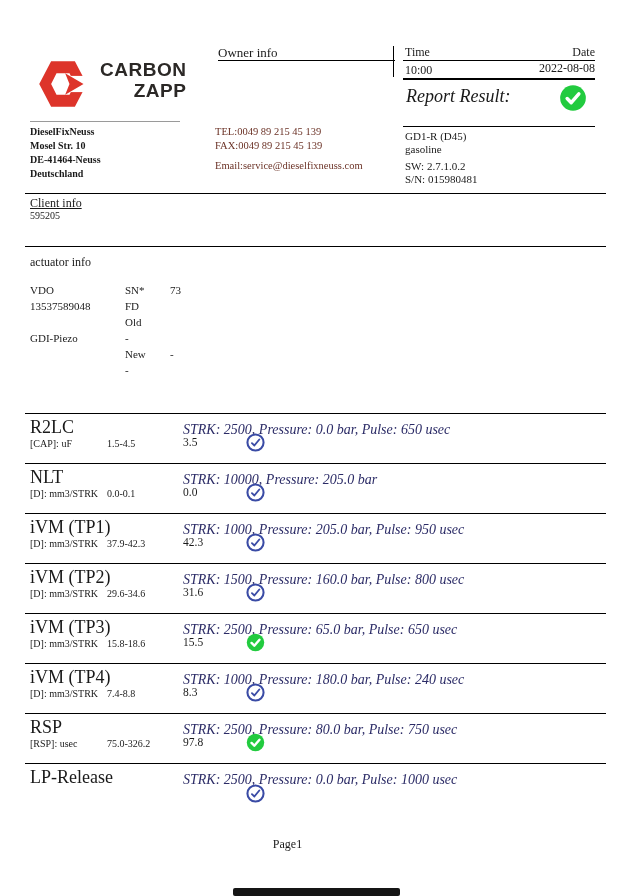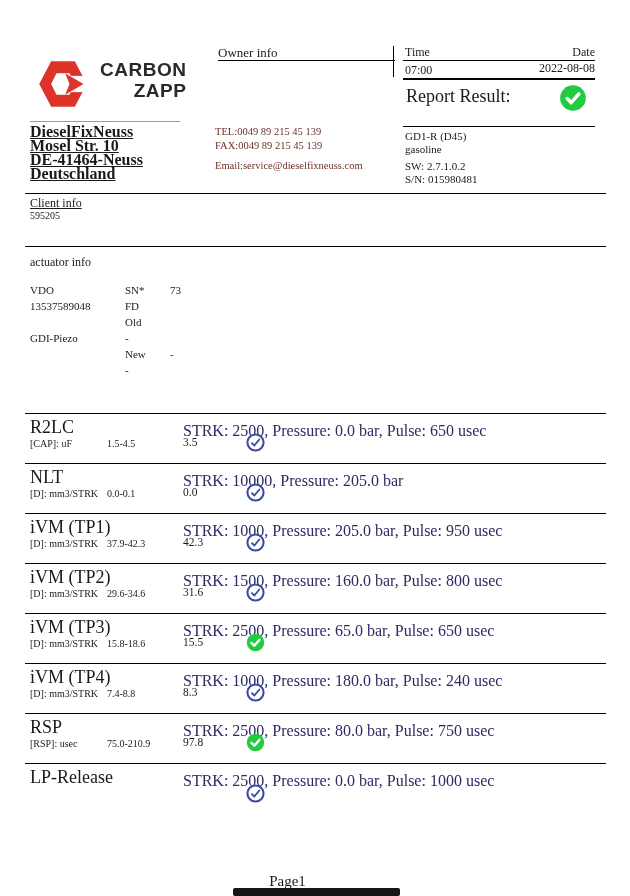--- a/index.html
+++ b/index.html
@@ -11,48 +11,48 @@
   .hline { position:absolute; background:#000; height:1px; }
   .hline.thick { height:2px; }
   .hline.gray { background:#9a9a9a; }
   .vline { position:absolute; background:#000; width:1px; }
 
   
   .brand-text { font-family:"Liberation Sans", sans-serif; font-weight:bold; font-size:19px; line-height:21px; letter-spacing:0.5px; color:#2b2826; }
   .owner-label { font-size:13px; }
   .td-label { font-size:12px; }
   .td-value { font-size:12px; }
-  .report-result { font-size:18px; }
-
-  
-  .addr { font-size:16px; font-weight:bold; line-height:14px;text-decoration:underline; }
+  .report-result { font-size:18px;font-style:italic; }
+
+  
+  .addr { font-size:10px; font-weight:bold; line-height:14px; }
   .contact { font-size:10.5px; color:#6b3226; line-height:14px; }
   .machine { font-size:11px; line-height:13px; }
 
   .section-label { font-size:12px; }
   .small-val { font-size:10px; }
 
   
   .act-row { position:relative; height:16px; font-size:11px; }
   .act-c1 { position:absolute; left:0; }
   .act-c2 { position:absolute; left:95px; }
   .act-c3 { position:absolute; left:140px; }
 
   
   #tests { position:absolute; left:25px; top:413px; width:581px; }
   .test-row { position:relative; height:50px; border-top:1.5px solid #000; }
   .test-name { position:absolute; left:5px; top:3px; font-size:18px; }
-  .test-params { position:absolute; left:158px; top:8px; font-size:16px; color:#2b2b66; white-space:nowrap; }
+  .test-params { position:absolute; left:158px; top:8px; font-size:14px; color:#2b2b66; white-space:nowrap;font-style:italic; }
   .test-label { position:absolute; left:5px; top:24px; font-size:10px; }
   .test-range { position:absolute; left:82px; top:24px; font-size:10px; }
   .test-value { position:absolute; left:158px; top:22px; font-size:11.5px; }
   .chk { position:absolute; left:221px; top:19px; width:19px; height:19px; }
   .test-row.no-detail .chk { top:20px; }
 
-  .footer-page { font-size:15px;margin-top:36px; }
+  .footer-page { font-size:12px; }
   .home-bar { position:absolute; left:233px; top:888px; width:167px; height:8px; background:#151515; border-radius:2px; }
 </style>
 </head>
 <body>
 
 <div id="page">
 
   <div class="abs" style="left:36px; top:57px; width:54px; height:54px;">
     <svg width="54" height="54" viewBox="0 0 100 100">
       <path d="M28 8 L72 8 L94 50 L72 92 L28 92 L6 50 Z M38 30 L28 50 L38 70 L62 70 L72 50 L62 30 Z" fill="#dd342a" fill-rule="evenodd"></path>
@@ -66,21 +66,21 @@
   </div>
 
   <div class="abs owner-label" style="left:218px; top:45px;">Owner info</div>
   <div class="hline" style="left:218px; top:60px; width:177px;"></div>
 
   <div class="vline" style="left:393px; top:46px; height:31px;"></div>
 
   <div class="abs td-label" style="left:405px; top:45px;">Time</div>
   <div class="abs td-label" style="left:403px; top:45px; width:192px; text-align:right;">Date</div>
   <div class="hline" style="left:403px; top:60px; width:192px;"></div>
-  <div class="abs td-value" style="left:405px; top:63px;">07:00</div>
+  <div class="abs td-value" style="left:405px; top:63px;">10:00</div>
   <div class="abs td-value" style="left:403px; top:61px; width:192px; text-align:right;">2022-08-08</div>
   <div class="hline thick" style="left:403px; top:78px; width:192px;"></div>
 
   <div class="abs report-result" style="left:406px; top:86px;">Report Result:</div>
   <div class="abs" style="left:559px; top:84px; width:28px; height:28px;">
     <svg width="28" height="28" viewBox="0 0 24 24">
       <circle cx="12" cy="12" r="11" fill="#22cb3f"></circle>
       <path d="M7 12.5 L10.5 16 L17 8.5" fill="none" stroke="#ffffff" stroke-width="3" stroke-linecap="round" stroke-linejoin="round"></path>
     </svg>
   </div>
@@ -244,21 +244,21 @@
             <path d="M7.5 12.8 L10.6 15.8 L16.8 8.2" fill="none" stroke="#3a4ba5" stroke-width="2.3" stroke-linecap="round" stroke-linejoin="round"></path>
           </svg>
         </span>
 
       </div>
 
       <div class="test-row pass-green">
         <span class="test-name">RSP</span>
         <span class="test-params">STRK: 2500, Pressure: 80.0 bar, Pulse: 750 usec</span>
         <span class="test-label">[RSP]: usec</span>
-        <span class="test-range">75.0-210.9</span>
+        <span class="test-range">75.0-326.2</span>
         <span class="test-value">97.8</span>
 
         <span class="chk green">
           <svg width="19" height="19" viewBox="0 0 24 24">
             <circle cx="12" cy="12" r="11" fill="#22cb3f"></circle>
             <path d="M7 12.5 L10.5 16 L17 8.5" fill="none" stroke="#ffffff" stroke-width="3" stroke-linecap="round" stroke-linejoin="round"></path>
           </svg>
         </span>
       </div>
 

